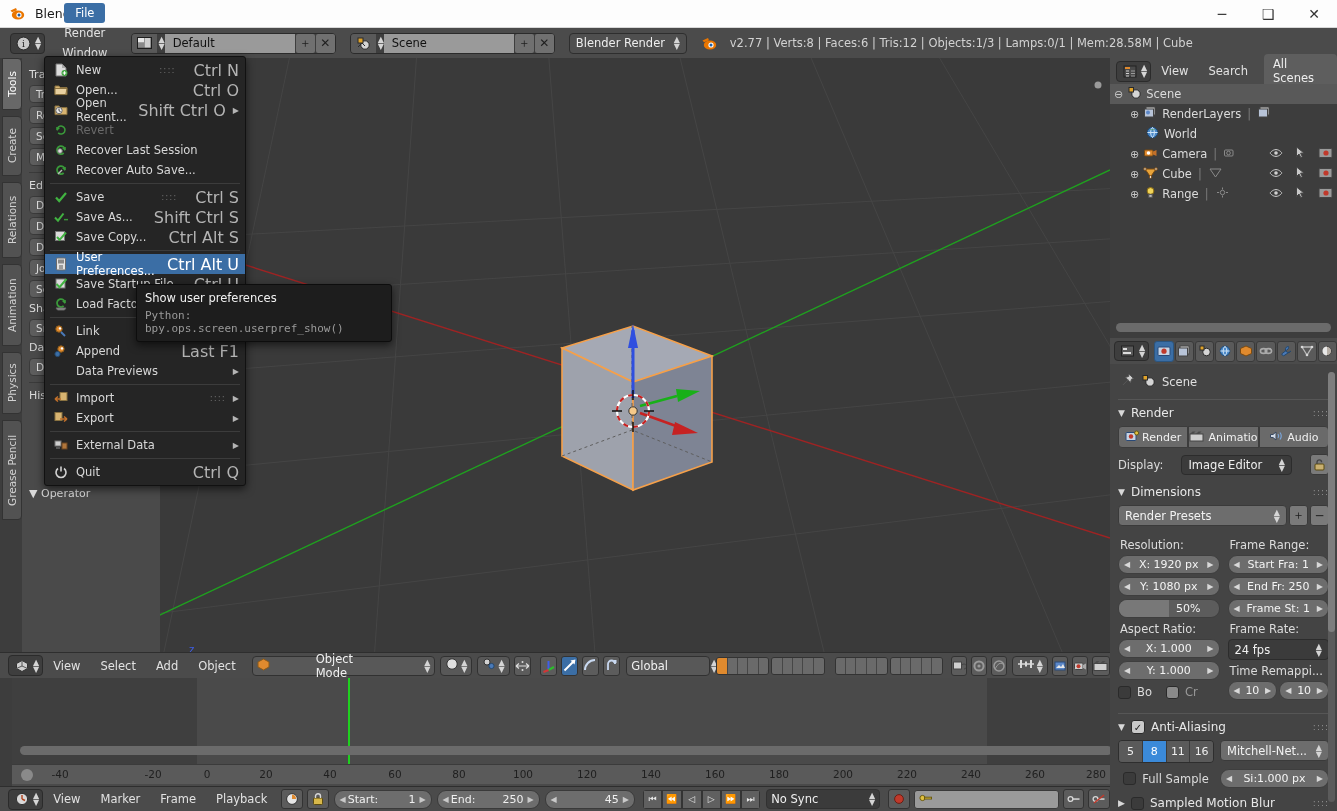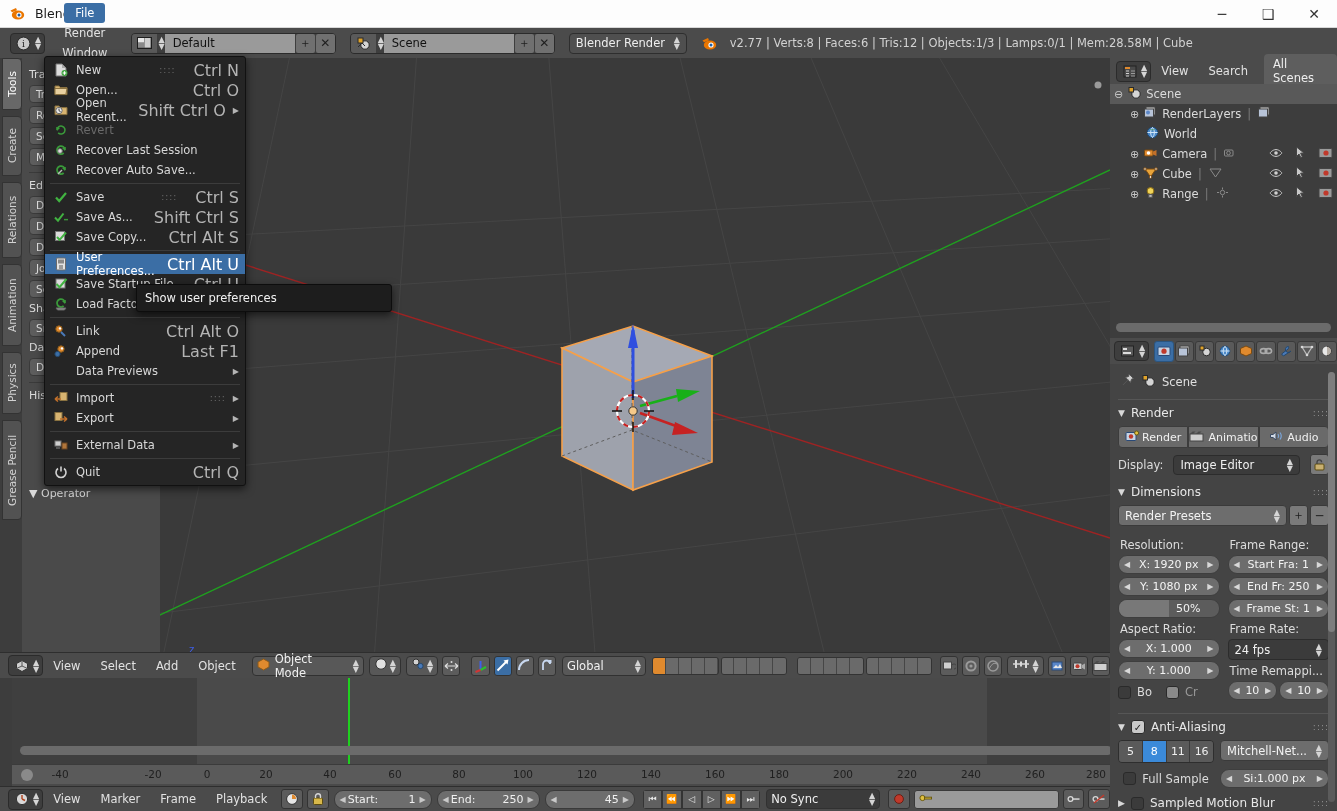--- a/index.html
+++ b/index.html
@@ -79,21 +79,21 @@
     box-shadow:0 3px 9px rgba(0,0,0,.6); }
   .tt-main { color:#f2f2f2; font-size:11.5px; }
   .tt-py { color:#9a9a9a; font-size:11px; margin-top:4px;
     font-family:"DejaVu Sans Mono","Liberation Mono",monospace; }
 
   
   .vpheader { position:absolute; left:0; top:652px; width:1110px; height:26px;
     background:#4b4b4b; display:flex; align-items:center; border-top:1px solid #2e2e2e; }
   .vh-item { font-size:11.5px; color:#e2e2e2; padding:0 10px; }
   .mode-combo { height:20px; background:#585858; border:1px solid #313131; border-radius:4px;
-    display:flex; align-items:center; padding:0 4px; margin-left:6px; }
+    display:flex; align-items:center; padding:0 4px; margin-left:6px;gap:41px; }
   .pill { height:20px; background:#585858; border:1px solid #313131; border-radius:4px;
     display:flex; align-items:center; padding:0 4px; margin-left:5px; }
   .grid5 { display:flex; height:18px; border:1px solid #333; border-radius:3px; overflow:hidden;
     margin-left:6px; }
   .gcell { width:16px; height:18px; background:#6a6a6a; border-right:1px solid #464646; }
   .gcell:last-child { border-right:none; }
   .gcell.on { background:#e08a2e; }
   .ibtn { width:22px; height:20px; background:#5c5c5c; border:1px solid #333; border-radius:3px;
     margin-left:4px; display:flex; align-items:center; justify-content:center; }
   .ibtn.sel { background:#3b6ea5; }
@@ -139,21 +139,21 @@
   .pr-ctx { display:flex; align-items:center; gap:6px; padding:3px 0 6px 2px; font-size:11.5px; color:#e0e0e0; }
   .pr-sep { height:1px; background:#565656; margin:3px 0 6px 0; }
   .pr-panelhdr { display:flex; align-items:center; font-size:12px; color:#e8e8e8; margin:4px 0 6px 0; }
   .tri { font-size:9px; margin-right:6px; color:#d8d8d8; }
   .dots { margin-left:auto; color:#8e8e8e; font-size:9px; letter-spacing:1px; }
   .rowbtns { display:flex; }
   .rbtn { flex:1; height:22px; background:#6a6a6a; border:1px solid #3c3c3c; display:flex;
     align-items:center; justify-content:center; gap:3px; font-size:11px; color:#f0f0f0; overflow:hidden; }
   .rbtn:first-child { border-radius:4px 0 0 4px; }
   .rbtn:last-child { border-radius:0 4px 4px 0;justify-content:center; }
-  .lblrow { display:flex; align-items:center; gap:10px; margin-top:6px; }
+  .lblrow { display:flex; align-items:center; gap:18px; margin-top:6px; }
   .lbl { font-size:11.5px; color:#dcdcdc; }
   .sel-field { flex:1; height:20px; background:#3b3b3b; border:1px solid #2c2c2c; border-radius:4px;
     display:flex; align-items:center; justify-content:space-between; padding:0 6px; font-size:11.5px; color:#eee; }
   .presetbar { display:flex; align-items:center; gap:2px; margin:2px 0 8px 0; }
   .preset-field { flex:1; height:21px; background:#6d6d6d; border:1px solid #3a3a3a; border-radius:4px;
     display:flex; align-items:center; justify-content:space-between; padding:0 6px; font-size:11.5px; color:#f2f2f2; }
   .mini-btn { width:19px; height:21px; background:#7a7a7a; border:1px solid #3a3a3a; border-radius:3px;
     display:flex; align-items:center; justify-content:center; color:#1c1c1c; font-size:12px; }
   .twocol { display:flex; gap:8px; }
   .col { flex:1; }
@@ -583,20 +583,21 @@
             <line x1="7" y1="1.5" x2="7" y2="6.5" stroke="#d2d2d2" stroke-width="1.6"></line>
           </svg>
         </span>
       <span class="ml">Quit</span>
       <span class="ms">Ctrl Q</span>
     </div>
   </div>
 
   <div class="tooltip">
     <div class="tt-main">Show user preferences</div>
+    <div class="tt-py">Python: bpy.ops.screen.userpref_show()</div>
   </div>
 
   <div class="vpheader">
     <div class="ed-sel" style="margin-left:8px;">
       <div class="ed-ico">
           <svg width="14" height="14" viewBox="0 0 14 14">
             <polygon points="7,1.5 12.5,4.5 12.5,9.5 7,12.5 1.5,9.5 1.5,4.5" fill="#cfcfcf" stroke="#333"></polygon>
             <path d="M7,1.5 L7,7 L12.5,9.5 M7,7 L1.5,9.5" stroke="#555" fill="none"></path>
           </svg>
         </div>

